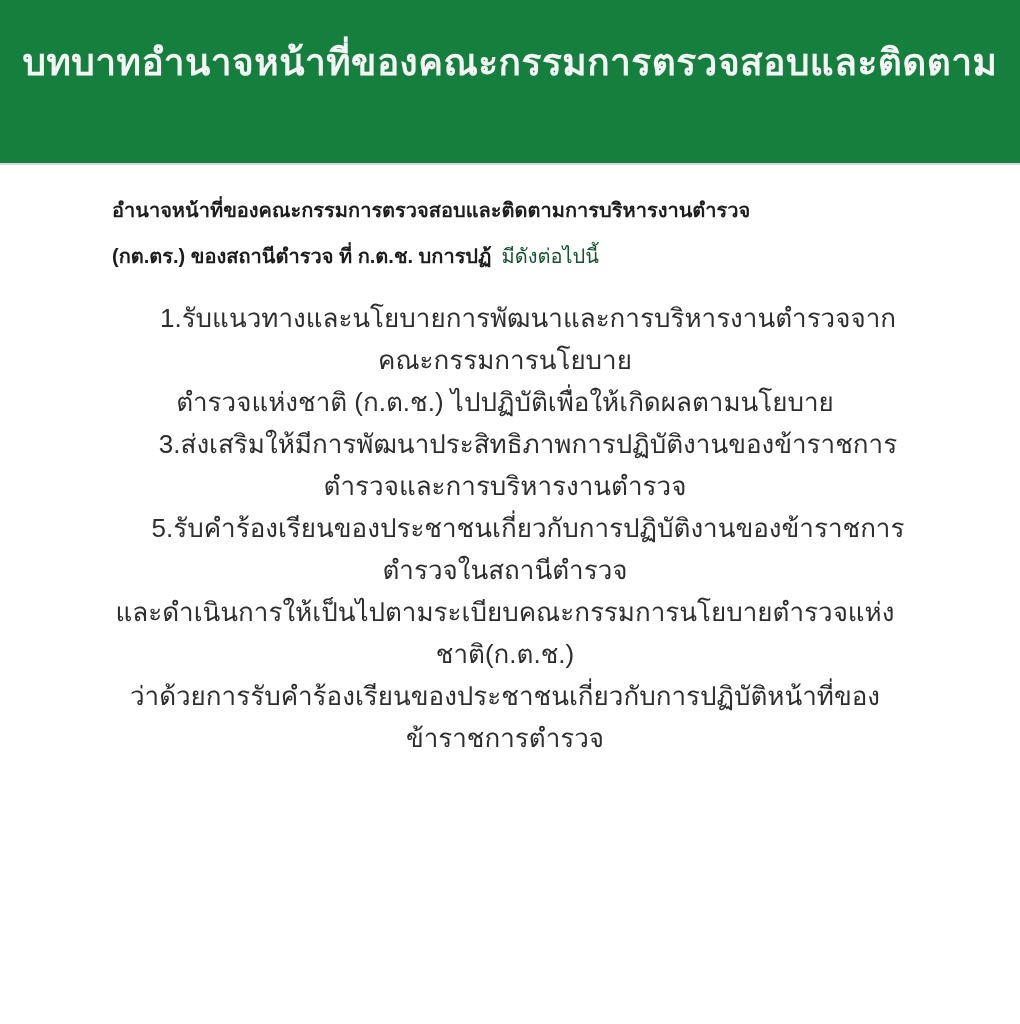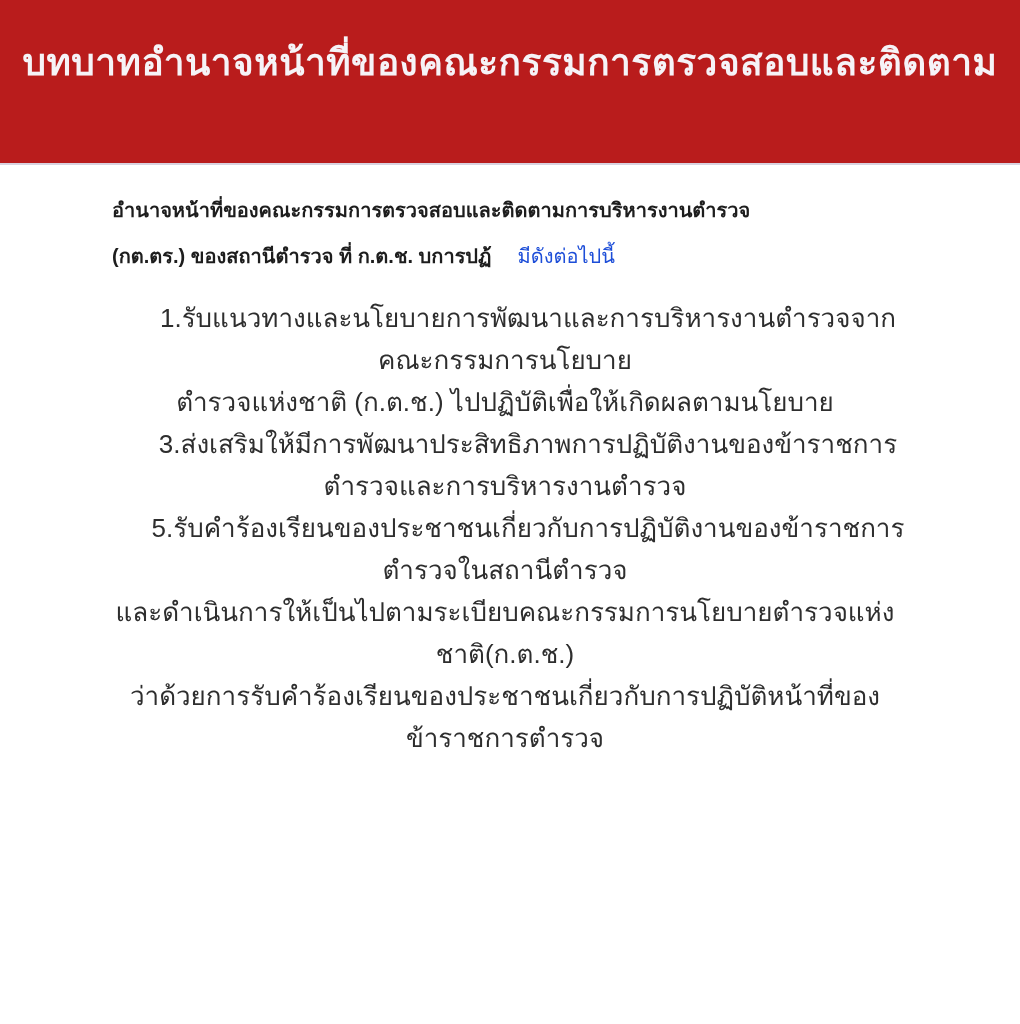--- a/index.html
+++ b/index.html
@@ -8,21 +8,21 @@
     width: 1020px;
     height: 1024px;
     background: #ffffff;
     overflow: hidden;
     font-family: "Liberation Sans", sans-serif;
   }
   .banner {
     box-sizing: border-box;
     width: 100%;
     height: 165px;
-    background: #b91c1c;
+    background: #15803d;
     border-bottom: 2px solid #d9d3e0;
     text-align: center;
     padding-top: 36px;
   }
   .banner-line {
     color: #f6f3f7;
     font-weight: 700;
     font-size: 37px;
     line-height: 54px;
     letter-spacing: 0.5px;
@@ -35,22 +35,22 @@
     margin: 0 0 0 12px;
   }
   .intro-line {
     font-size: 20px;
     font-weight: 700;
     line-height: 46px;
     color: #1d1d1d;
   }
   .intro-tail {
     font-weight: 400;
-    color: #1d4ed8;
-    margin-left: 26px;
+    color: #14532d;
+    margin-left: 10px;
   }
   .items {
     margin-top: 18px;
     font-size: 26px;
     line-height: 42px;
     color: #2e2e2e;
   }
   .item {
     margin: 0;
     text-indent: 46px;

